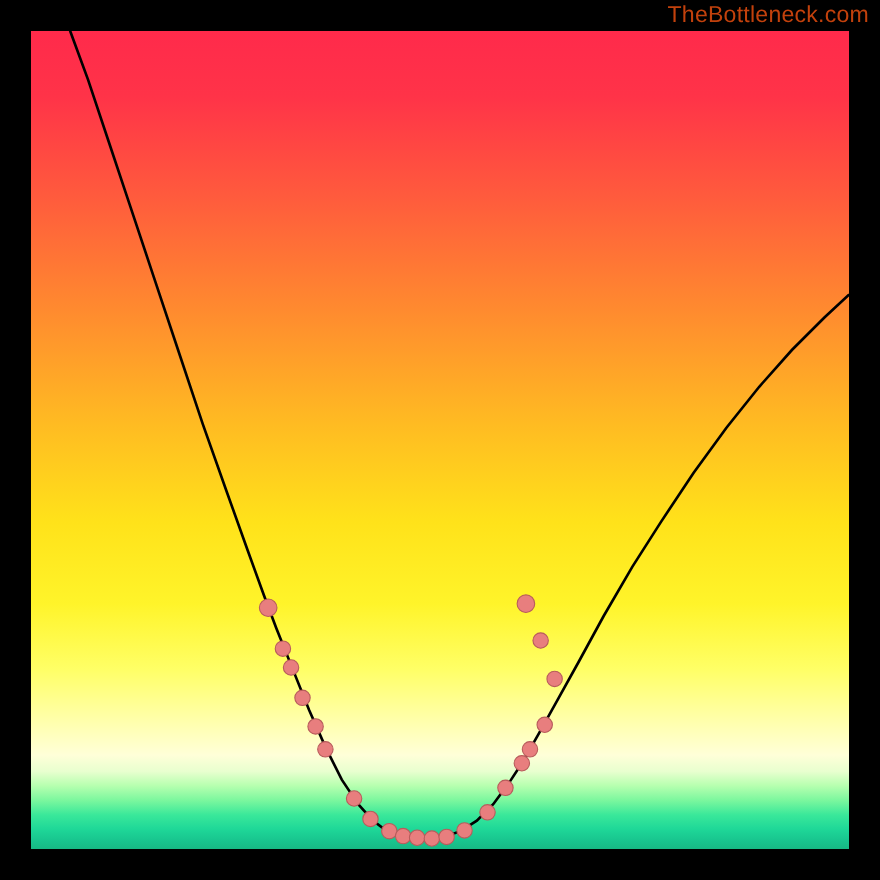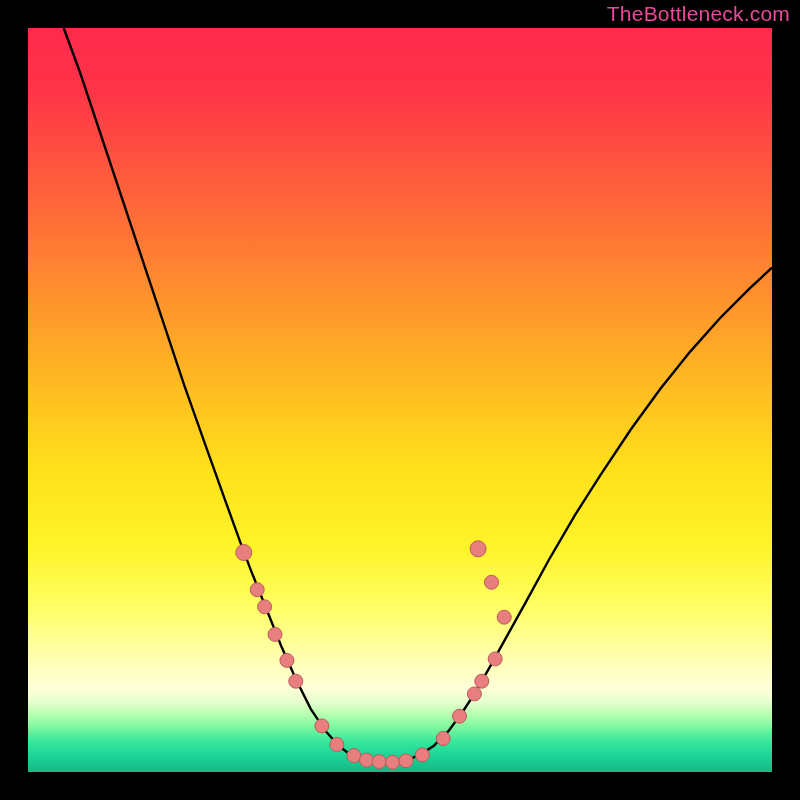--- a/index.html
+++ b/index.html
@@ -39,21 +39,21 @@
     left: 0;
     top: 0;
     width: 744px;
     height: 744px;
     pointer-events: none;
   }
   .watermark {
     position: absolute;
     top: 2px;
     right: 10px;
-    color: #ec4899;
+    color: #c2410c;
     font-size: 21px;
     font-weight: 500;
     letter-spacing: 0.2px;
   }
 </style>
 </head>
 <body>
 
 <div class="frame">
   <div class="plot">

